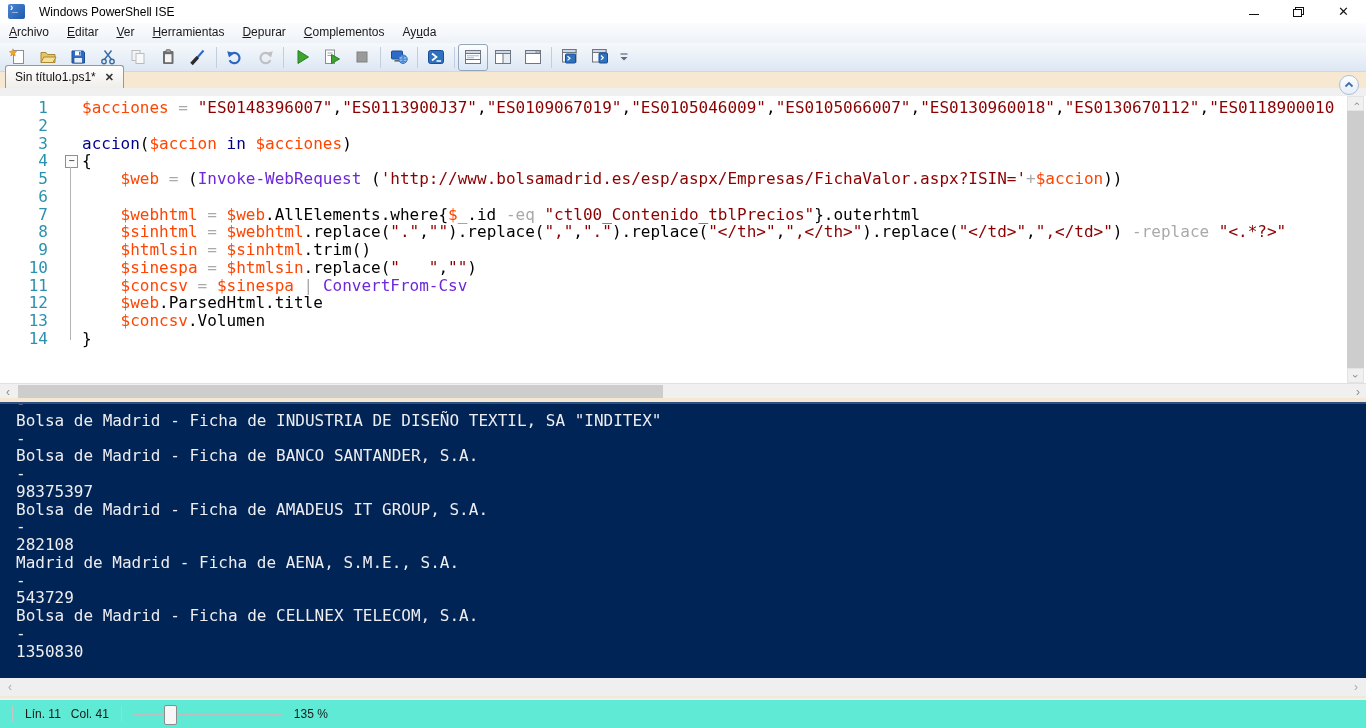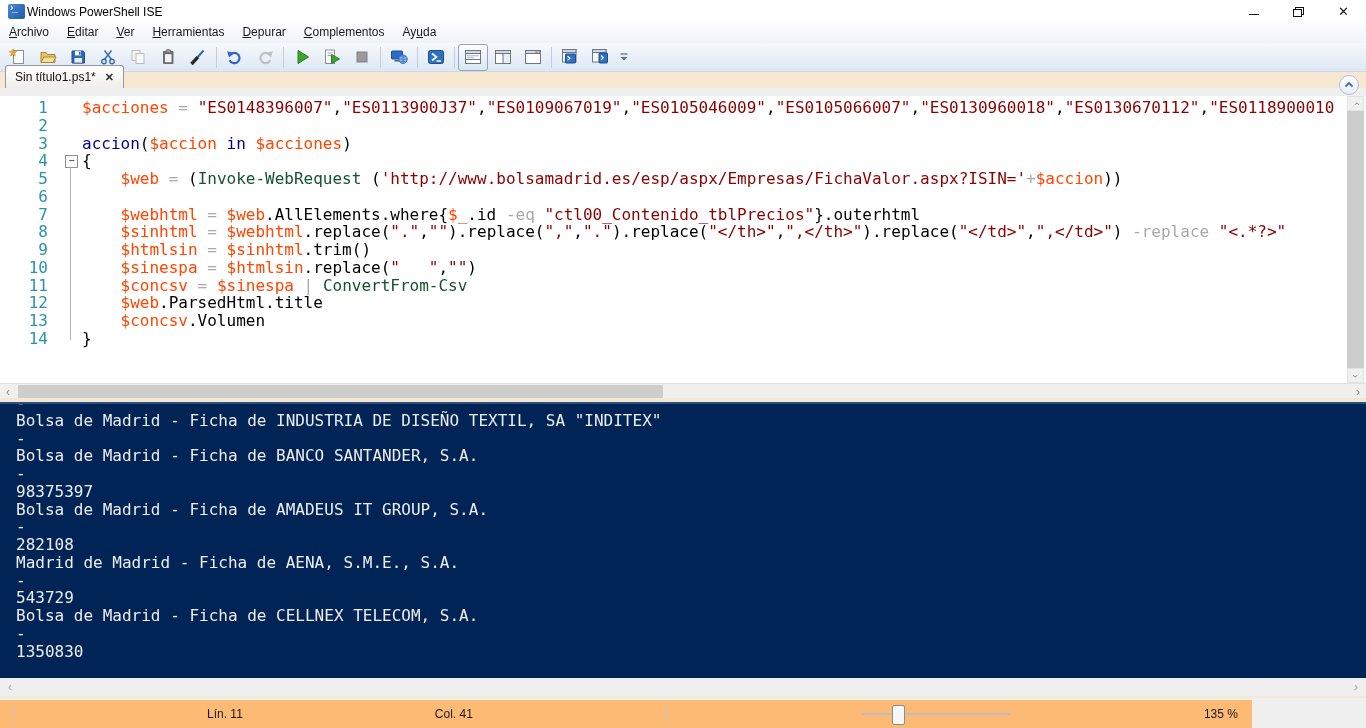--- a/index.html
+++ b/index.html
@@ -5,21 +5,21 @@
   html,body{margin:0;padding:0}
   body{width:1366px;height:728px;position:relative;overflow:hidden;background:#F0F0F0;
        font-family:"Liberation Sans",sans-serif;-webkit-font-smoothing:antialiased}
   .abs{position:absolute}
 
   
   #titlebar{left:0;top:0;width:1366px;height:23px;background:#FFFFFF;display:flex;align-items:center}
   #app-icon{width:17px;height:15px;margin-left:8px;border-radius:2px;
             background:linear-gradient(135deg,#4C86D8,#1F5AA8);position:relative}
   #app-icon:before{content:"›_";position:absolute;left:2px;top:-2px;color:#fff;font-size:10px;font-weight:bold;letter-spacing:-1px}
-  #title-text{margin-left:2px;font-size:12px;color:#000}
+  #title-text{margin-left:14px;font-size:12px;color:#000}
   .wbtns{margin-left:auto;display:flex;height:23px}
   .wbtn{width:45px;height:23px;display:flex;align-items:center;justify-content:center;color:#111;font-size:11px}
   .glyph-min{width:10px;border-top:1px solid #111;height:0;margin-top:6px}
   .glyph-restore{position:relative;width:11px;height:10px}
   .glyph-restore i{position:absolute;border:1px solid #111;width:7px;height:6px;background:#fff}
   .glyph-restore i.b{left:0;bottom:0}
   .glyph-restore i.t{right:0;top:0;background:transparent}
   .glyph-close{font-size:13px;line-height:13px}
 
   
@@ -47,21 +47,21 @@
                 display:flex;align-items:center;justify-content:center}
 
   
   #editor{left:0;top:96px;width:1366px;height:287px;background:#FFFFFF;overflow:hidden;padding-top:3px;box-sizing:border-box}
   .codeline{display:flex;height:17.75px;font-family:"DejaVu Sans Mono","Liberation Mono",monospace;
             font-size:16px;line-height:17.75px;white-space:pre}
   .ln{flex:0 0 48px;text-align:right;color:#2B91AF}
   .foldcol{flex:0 0 34px;position:relative}
   .code{flex:1 1 auto;color:#000}
   .tok-v{color:#FF4500}.tok-o{color:#A9A9A9}.tok-k{color:#00008B}
-  .tok-c{color:#14532d}.tok-s{color:#8B0000}.tok-p{color:#000}
+  .tok-c{color:#6d28d9}.tok-s{color:#8B0000}.tok-p{color:#000}
   .fbox{position:absolute;left:17px;top:3px;width:11px;height:11px;border:1px solid #8F8F8F;background:#FCFCFC;
         font-size:10px;line-height:9px;text-align:center;color:#333}
   .fbox:before{content:"−"}
   .fline-below{position:absolute;left:22px;top:15px;bottom:0;border-left:1px solid #B4B4B4}
   .fline{position:absolute;left:22px;top:0;bottom:0;border-left:1px solid #B4B4B4}
   .fline-end{position:absolute;left:22px;top:0;height:10px;border-left:1px solid #B4B4B4}
 
   
   #vscroll{right:2px;top:96px;width:17px;height:287px;background:#F0F0F0}
   #vscroll .arrow{position:absolute;left:0;width:17px;height:15px;display:flex;align-items:center;justify-content:center;
@@ -85,22 +85,22 @@
          color:#EEEDF0;white-space:pre}
   .cline:first-child{margin-top:-10px}
 
   
   #cscroll{left:0;top:678px;width:1366px;height:20px;background:#EFEFEF;border-bottom:2px solid #F5E8D2;box-sizing:border-box}
   #cscroll .arrow{position:absolute;top:1px;height:16px;width:16px;display:flex;align-items:center;justify-content:center;
                   color:#ABABAB;font-size:12px}
   #cscroll .left{left:2px}#cscroll .right{right:2px}
 
   
-  #statusbar{left:0;top:700px;width:1252px;height:28px;background:#fdba74;display:flex;align-items:center;
-             justify-content:space-between;font-size:12px;color:#1A1A1A}
+  #statusbar{left:0;top:700px;width:1366px;height:28px;background:#5eead4;display:flex;align-items:center;
+             justify-content:flex-start;font-size:12px;color:#1A1A1A}
   .ssep{width:1px;height:16px;background:#C6C6C6;margin:0 12px}
   #pos-line{margin-right:10px}
   #pos-col{margin-right:0}
   #zoom-slider{position:relative;width:148px;height:20px;margin-right:12px}
   #zoom-track{position:absolute;left:0;right:0;top:9px;height:2px;background:#BDBDBD}
   #zoom-thumb{position:absolute;left:30px;top:1px;width:11px;height:18px;background:#F7F7F7;border:1px solid #8C8C8C;border-radius:2px}
   #zoom-label{margin-right:14px}
 </style>
 </head>
 <body>

